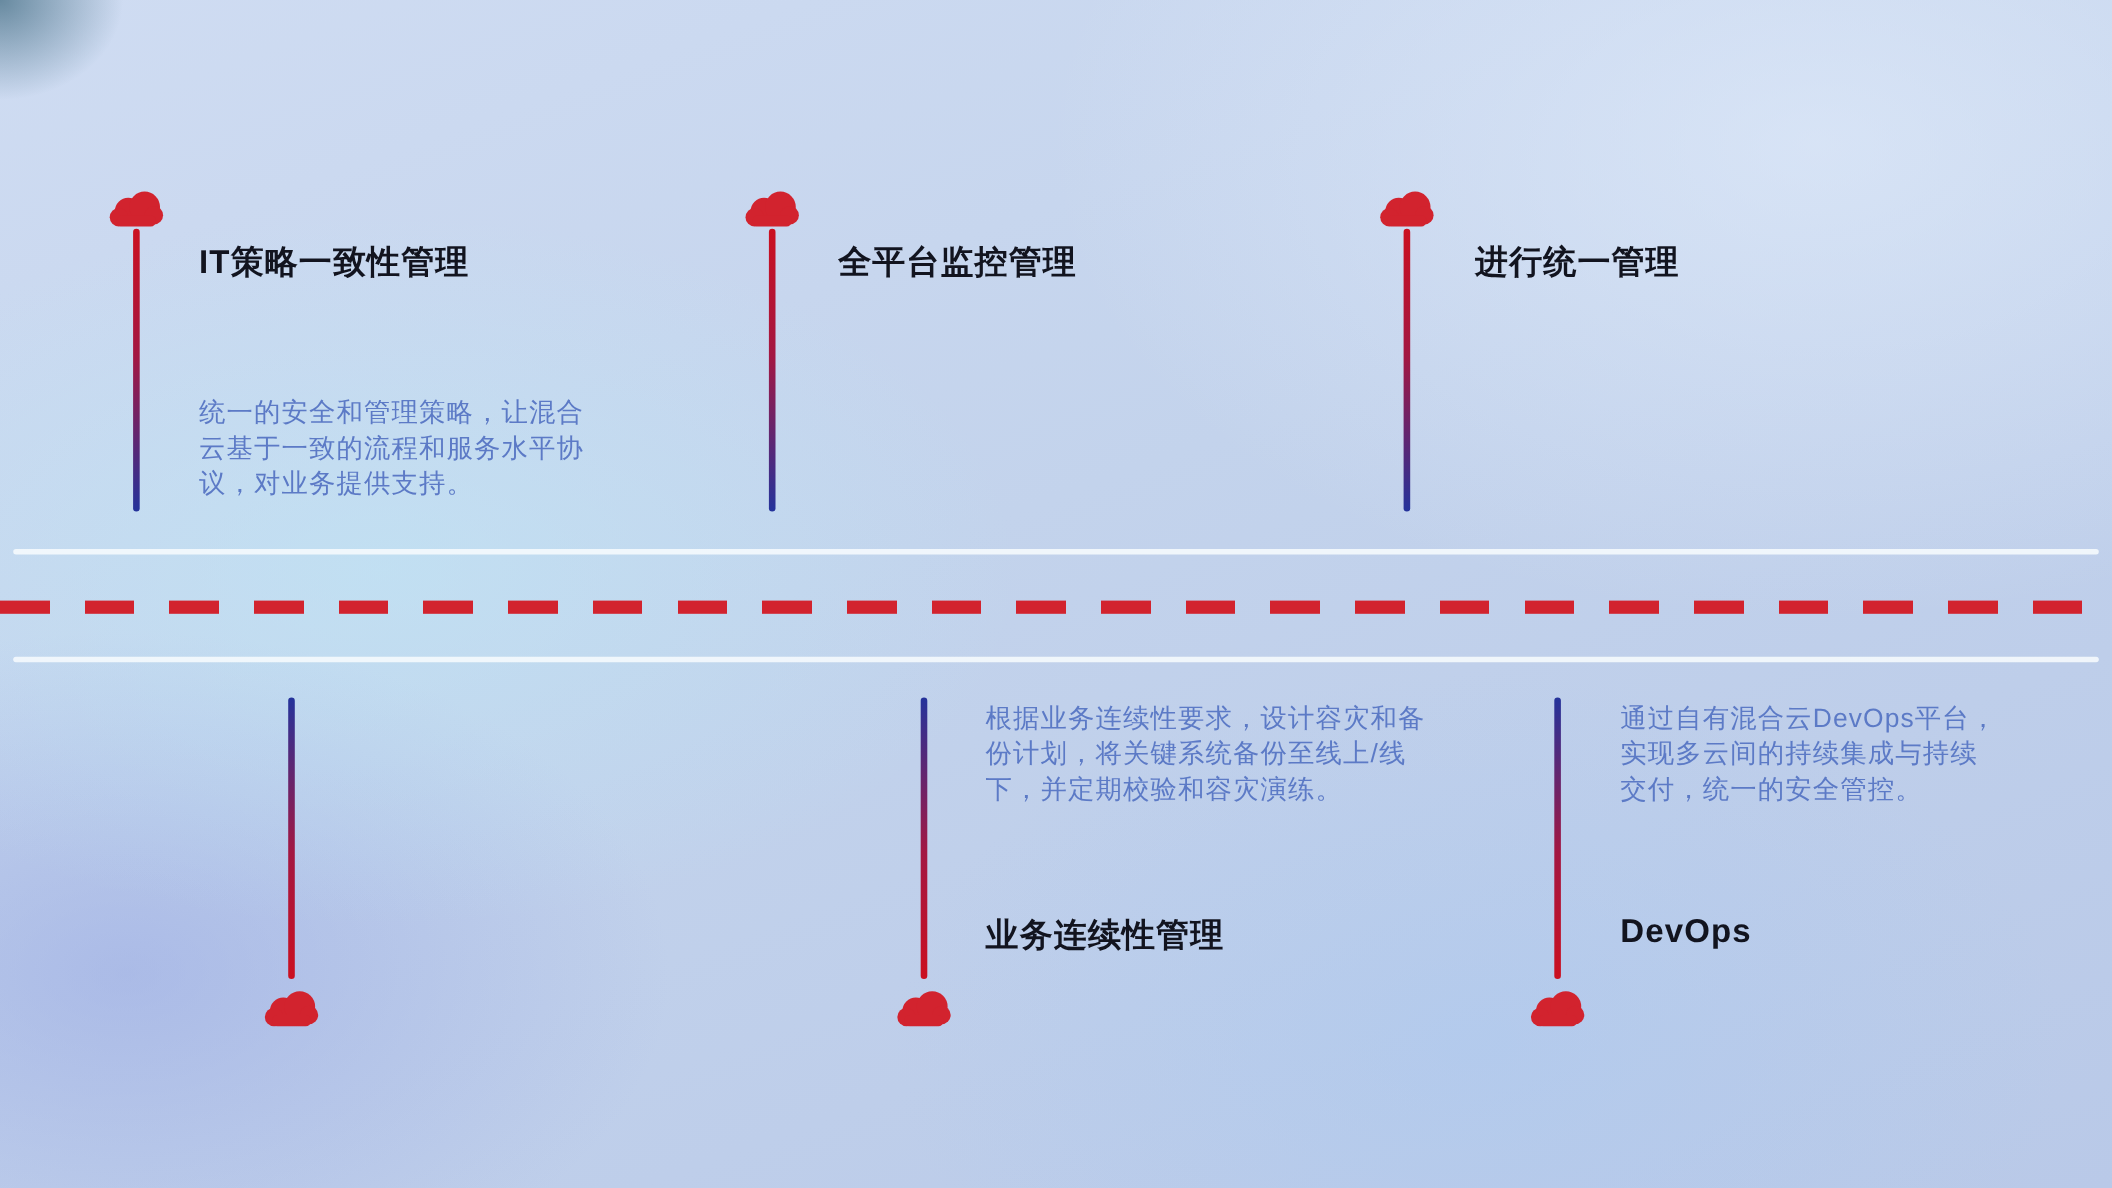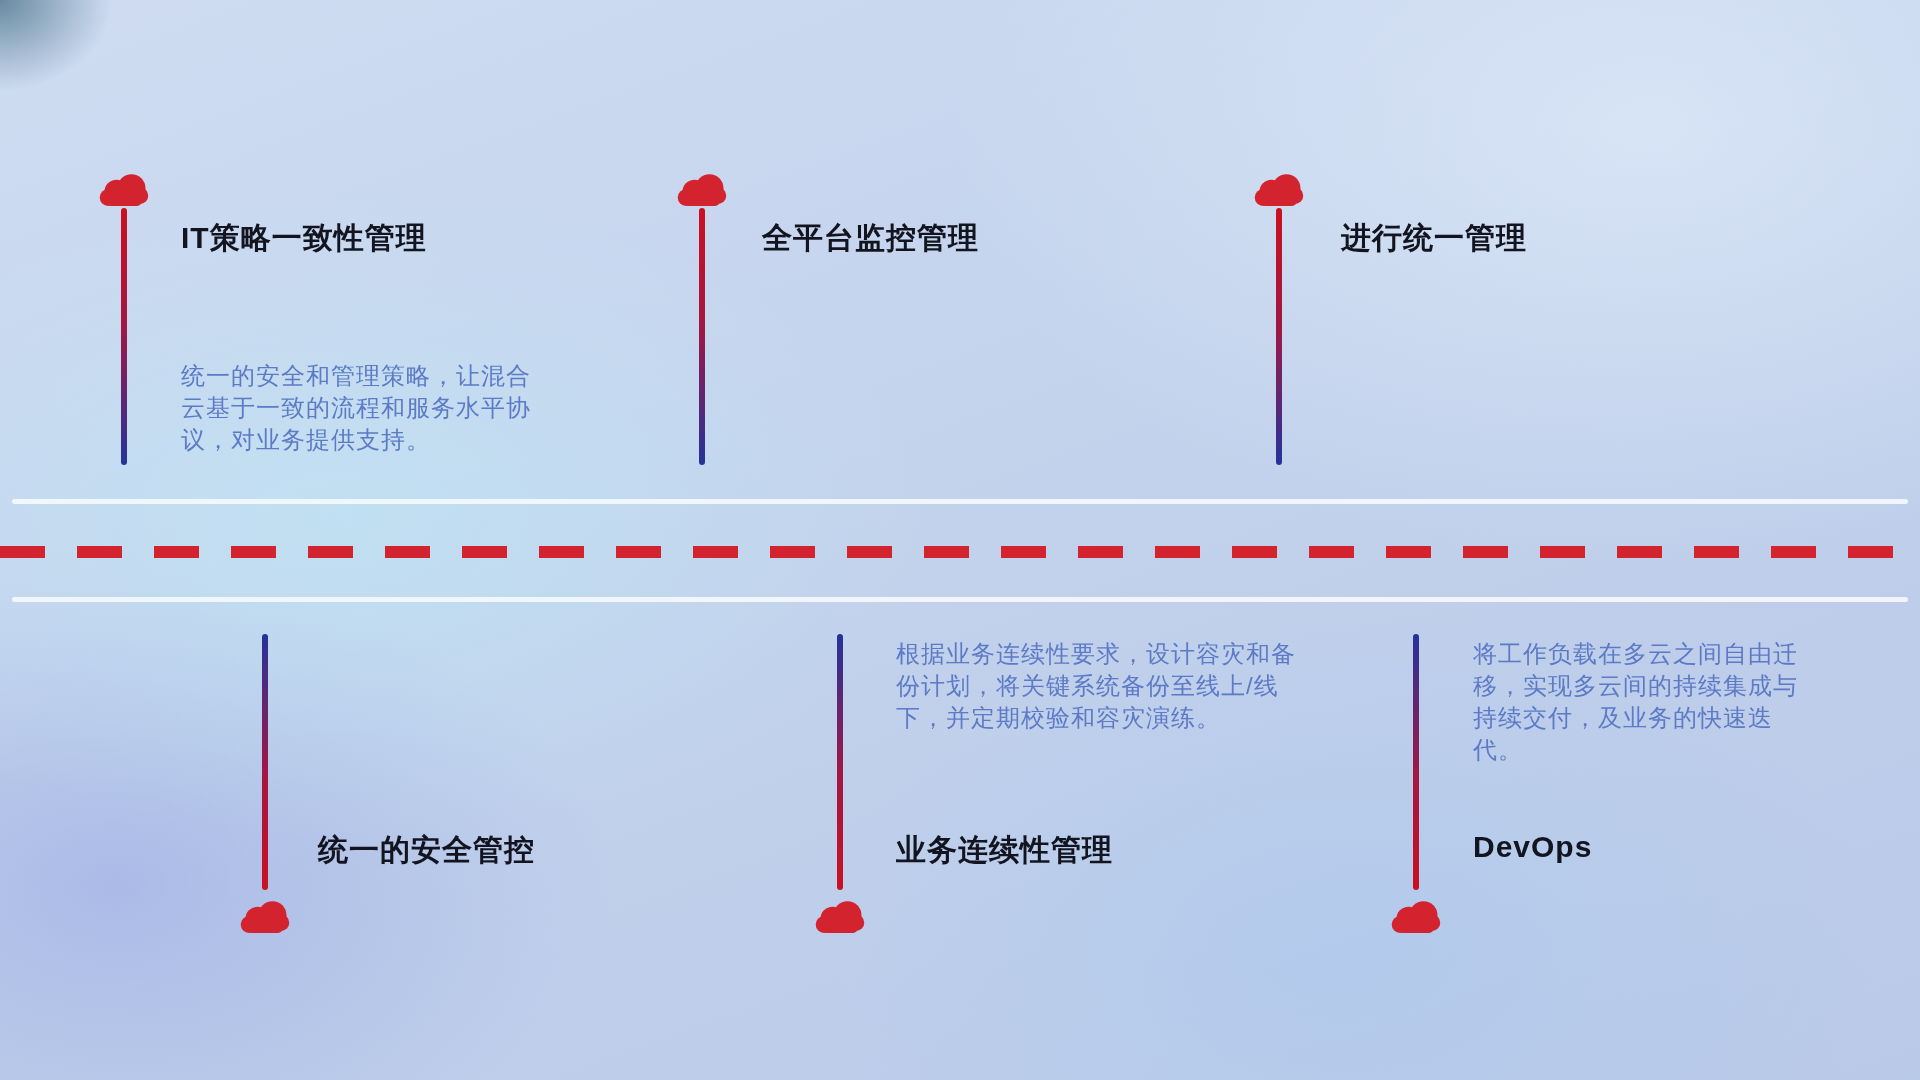--- a/index.html
+++ b/index.html
@@ -101,21 +101,20 @@
       <svg viewBox="0 0 60 42" width="56" height="40">
           <g fill="#d2232e">
         <circle cx="22" cy="22" r="13"></circle>
             <circle cx="38" cy="18" r="15"></circle>
         <circle cx="13" cy="28" r="9"></circle>
             <circle cx="47" cy="26" r="9"></circle>
         <rect x="11" y="26" width="38" height="11" rx="5"></rect>
           </g>
         </svg>
     </span>
-    <h2 class="feature-title" style="left:318px;top:830px;">统一的安全管控</h2>
   </div>
 
   <div class="item-layer">
     <span class="vline up" style="left:837px;top:634px;height:256px;"></span>
     <span class="cloud" style="left:812px;top:898px;">
       <svg viewBox="0 0 60 42" width="56" height="40">
           <g fill="#d2232e">
         <circle cx="22" cy="22" r="13"></circle>
             <circle cx="38" cy="18" r="15"></circle>
         <circle cx="13" cy="28" r="9"></circle>
@@ -134,17 +133,17 @@
       <svg viewBox="0 0 60 42" width="56" height="40">
           <g fill="#d2232e">
         <circle cx="22" cy="22" r="13"></circle>
             <circle cx="38" cy="18" r="15"></circle>
         <circle cx="13" cy="28" r="9"></circle>
             <circle cx="47" cy="26" r="9"></circle>
         <rect x="11" y="26" width="38" height="11" rx="5"></rect>
           </g>
         </svg>
     </span>
-    <p class="feature-desc" style="left:1473px;top:638px;width:345px;">将工作负载在多云之间自由迁移，实现多云间的持续集成与持续交付，及业务的快速迭代。</p>
+    <p class="feature-desc" style="left:1473px;top:638px;width:345px;">通过自有混合云DevOps平台，实现多云间的持续集成与持续交付，统一的安全管控。</p>
     <h2 class="feature-title" style="left:1473px;top:830px;">DevOps</h2>
   </div>
 
 </div>
 
 </body></html>

